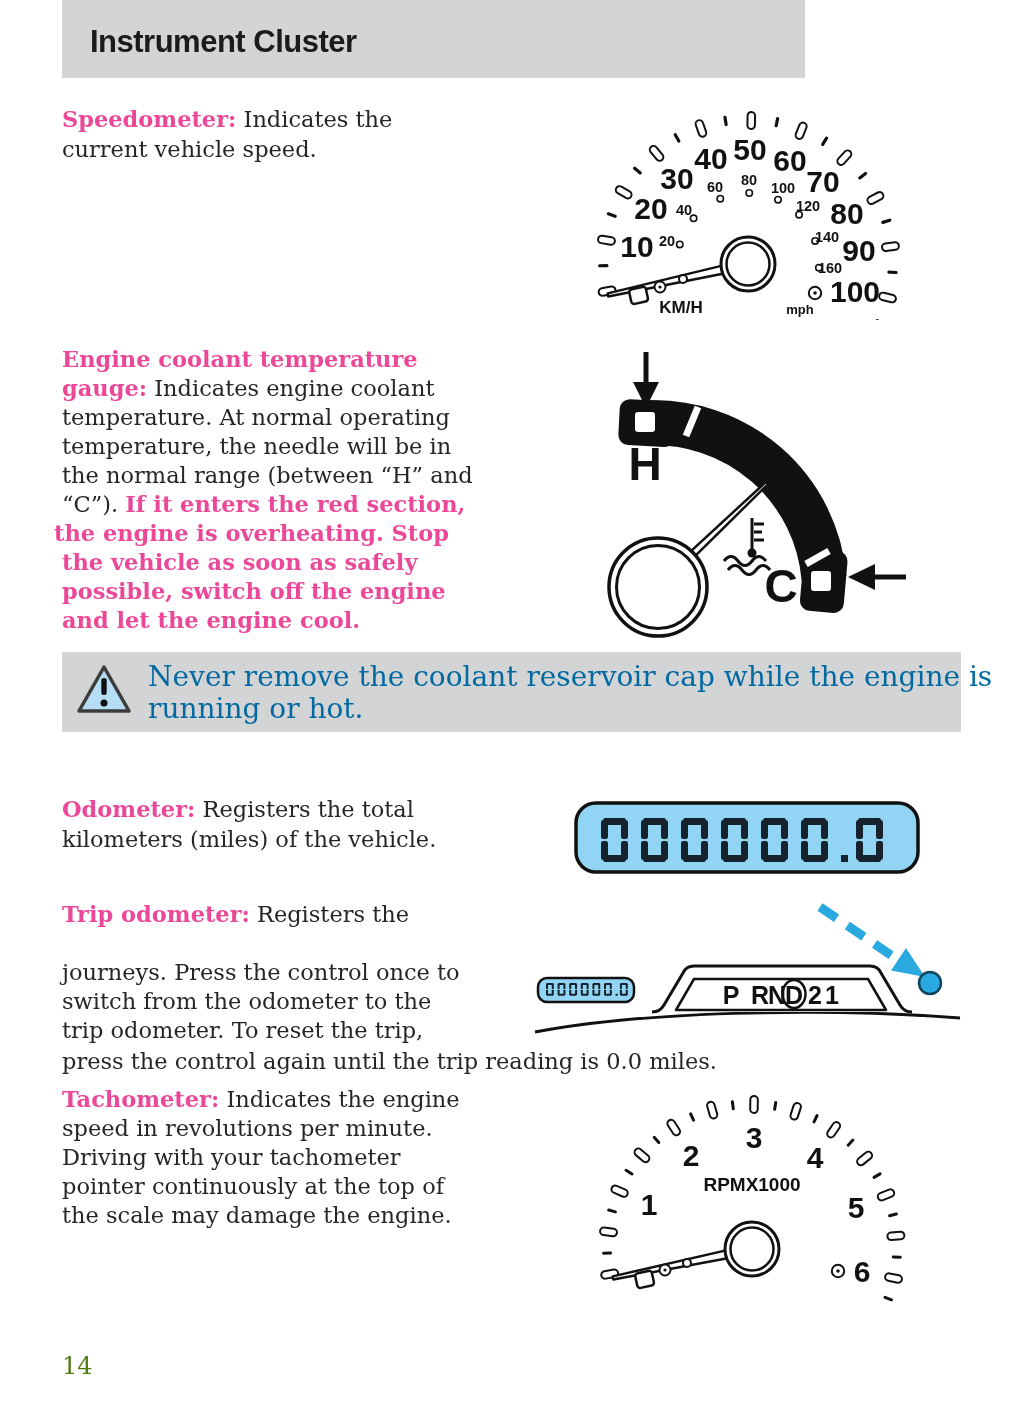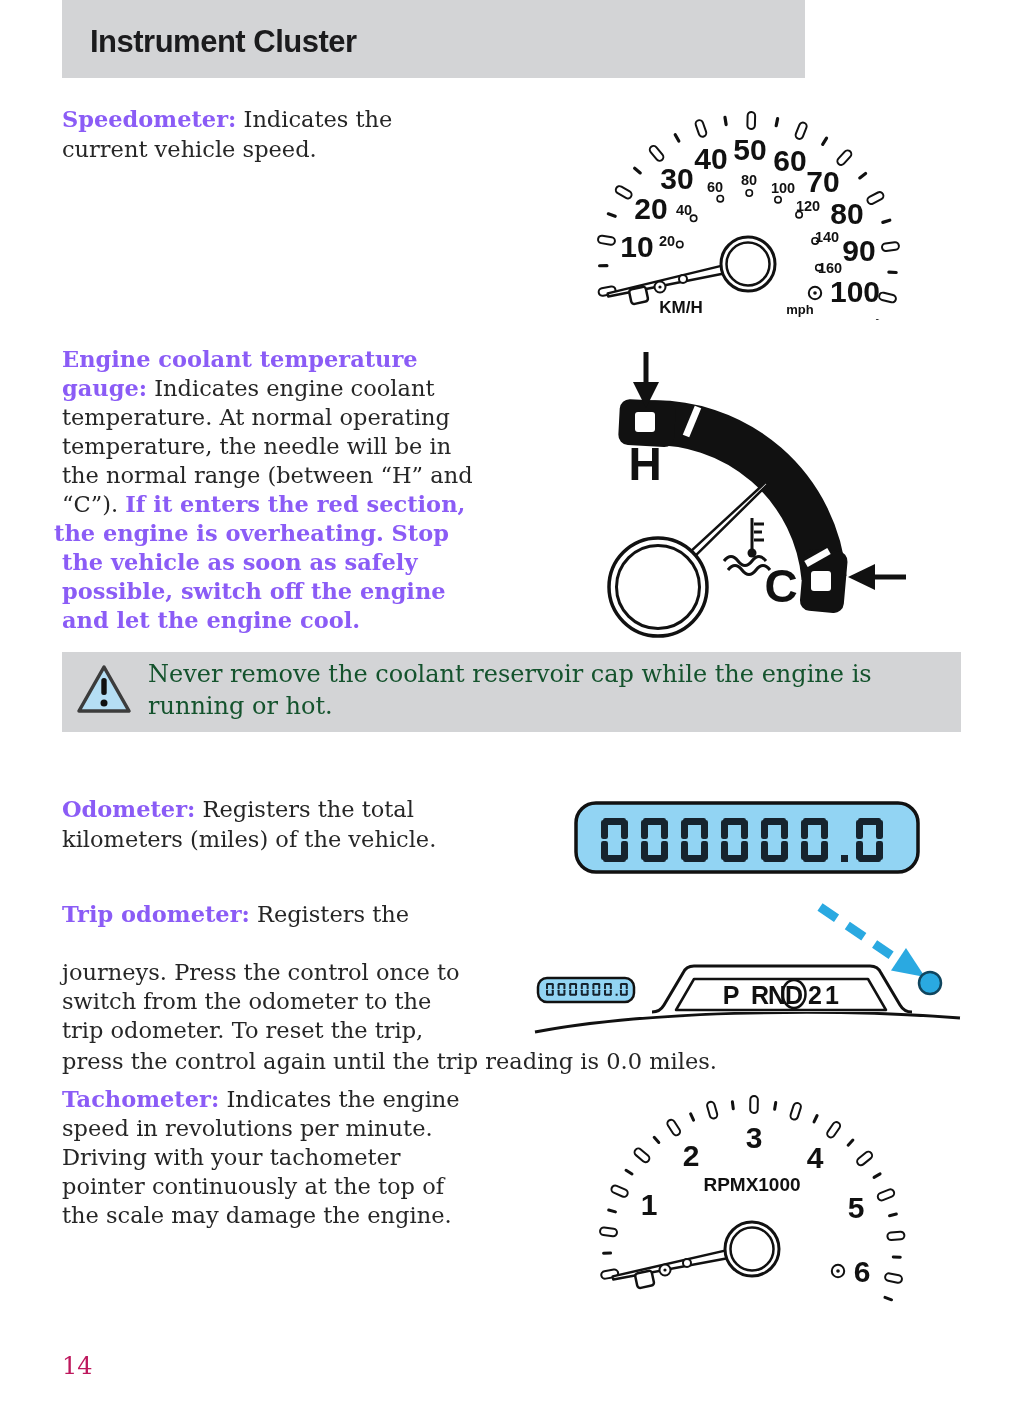--- a/index.html
+++ b/index.html
@@ -2,24 +2,24 @@
 <html><head>
 <meta charset="utf-8">
 <style>
   html,body{margin:0;padding:0;background:#fff;}
   #page{position:relative;width:1024px;height:1418px;background:#fff;overflow:hidden;
         font-family:"DejaVu Serif",serif;color:#222;}
   .bar{position:absolute;left:62px;top:0;width:743px;height:78px;background:#d3d4d6;}
   .bar h1{margin:0;padding:24px 0 0 28px;font-family:"Liberation Sans",sans-serif;
           font-weight:700;font-size:31px;color:#1b1b1d;letter-spacing:-.5px;}
   .line{position:absolute;white-space:pre;font-size:22.5px;line-height:1;color:#262626;}
-  .line .b{font-weight:700;color:#8b5cf6;}
+  .line .b{font-weight:700;color:#ec4899;}
   .warnbox{position:absolute;left:62px;top:652px;width:899px;height:80px;background:#d3d4d6;}
-  .warnline{position:absolute;white-space:pre;font-size:24px;color:#14532d;}
-  .pageno{position:absolute;left:62px;top:1352px;font-size:24px;color:#be185d;}
+  .warnline{position:absolute;white-space:pre;font-size:28px;color:#0369a1;}
+  .pageno{position:absolute;left:62px;top:1352px;font-size:24px;color:#4d7c0f;}
   svg{position:absolute;}
   text{font-family:"Liberation Sans",sans-serif;font-weight:700;fill:#111;}
   .n30{font-size:30px;} .n15{font-size:14.5px;} .n25{font-size:25px;}
   .unit17{font-size:17px;} .unit13{font-size:13px;} .unit19{font-size:19px;}
   .hc{font-size:46px;}
 </style>
 </head>
 <body>
 
 <div id="page">

